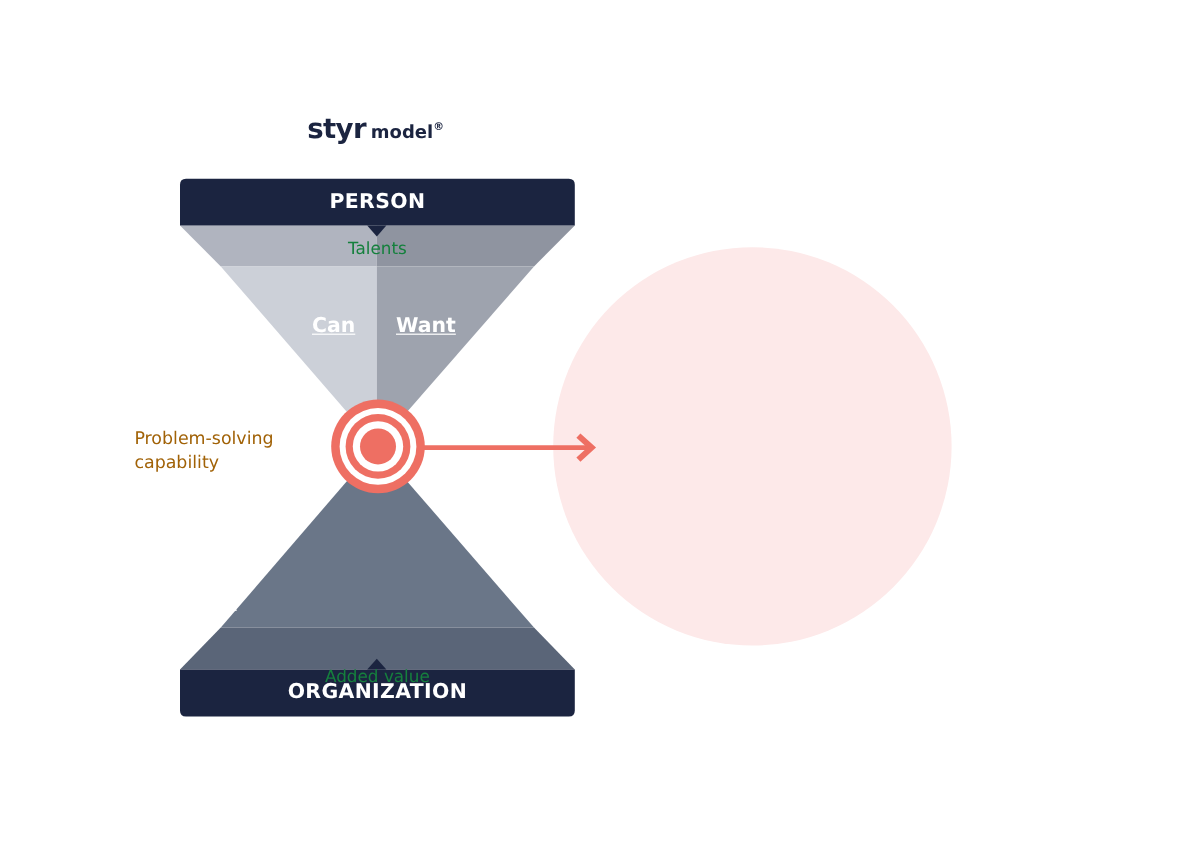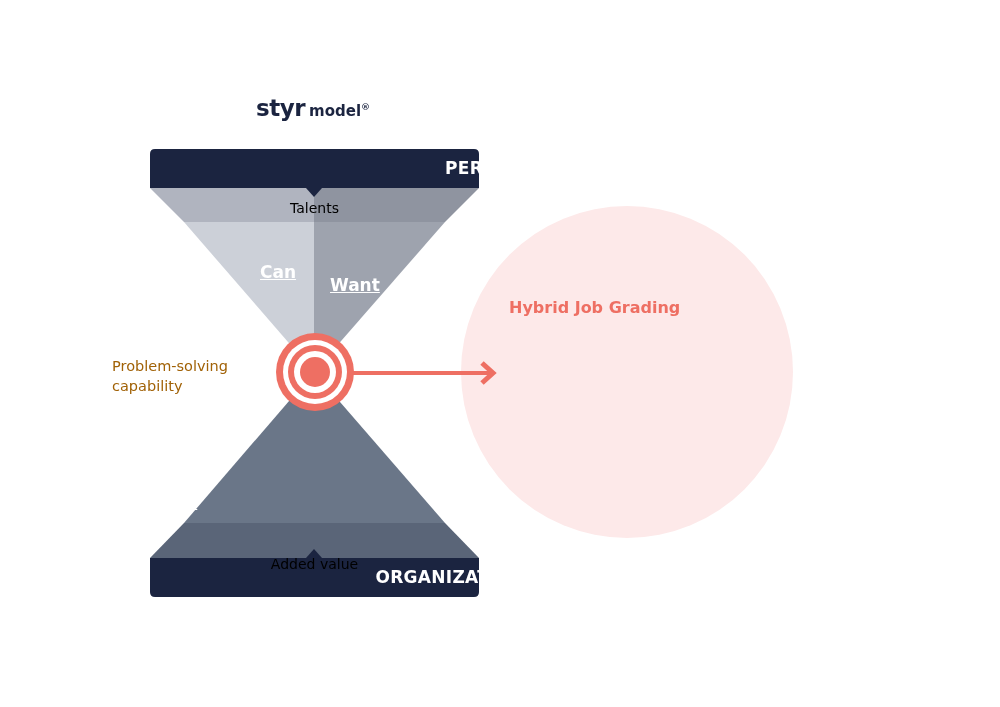--- a/index.html
+++ b/index.html
@@ -3,22 +3,22 @@
   <meta charset="utf-8">
   <style>
     html, body { margin: 0; padding: 0; background: #ffffff; }
     body { width: 1000px; height: 707px; position: relative; overflow: hidden; font-family: "DejaVu Sans", "Liberation Sans", sans-serif; }
     .abs { position: absolute; }
     #diagram { position: absolute; left: 0; top: 0; }
     .logo { left: 256px; top: 95px; color: #1b2440; white-space: nowrap; }
     .logo .brand { font-weight: bold; font-size: 23px; letter-spacing: -0.5px; }
     .logo .model { font-weight: bold; font-size: 15px; margin-left: 4px; }
     .logo .reg { font-size: 9px; vertical-align: super; font-weight: bold; }
-    .box-label { color: #ffffff; font-weight: bold; font-size: 17px; text-align: right; width: 329px; left: 150px; letter-spacing: 0.3px; margin-left: 46px; }
-    .band-label { color: #000000; font-size: 14px; text-align: center; }
+    .box-label { color: #ffffff; font-weight: bold; font-size: 17px; text-align: center; width: 329px; left: 150px; letter-spacing: 0.3px; }
+    .band-label { color: #15803d; font-size: 14px; text-align: center; }
     .quad-label { color: #ffffff; font-weight: bold; font-size: 17px; text-decoration: underline; }
     .psc { left: 112px; top: 356px; color: #a16207; font-weight: normal; font-size: 14.5px; line-height: 20px; }
     .services { left: 509px; top: 297px; color: #ee6f63; font-weight: bold; font-size: 16px; }
     .services div { height: 39.3px; line-height: 22px; white-space: nowrap; }
   </style>
 </head>
 <body>
 
 <svg id="diagram" width="1000" height="707">
 
@@ -53,28 +53,27 @@
 
 <div class="abs logo">
   <span class="brand">styr</span><span class="model">model</span><span class="reg">®</span>
 </div>
 
 <div class="abs box-label" style="top:158px;">PERSON</div>
 
 <div class="abs band-label" style="left:150px; width:329px; top:200px;">Talents</div>
 
 <div class="abs quad-label" style="left:260px; top:262px;">Can</div>
-<div class="abs quad-label" style="left:330px; top:275px;">Want</div>
+<div class="abs quad-label" style="left:330px; top:262px;">Want</div>
 
 <div class="abs psc">
   <div>Problem-solving</div>
   <div>capability</div>
 </div>
 
 <div class="abs quad-label" style="left:150px; width:329px; text-align:left; top:492px;">Must</div>
 
 <div class="abs band-label" style="left:150px; width:329px; top:556px;">Added value</div>
 
 <div class="abs box-label" style="top:567px;">ORGANIZATION</div>
 
 <div class="abs services">
-  <div>Hybrid Job Grading</div>
 </div>
 
 </body></html>

